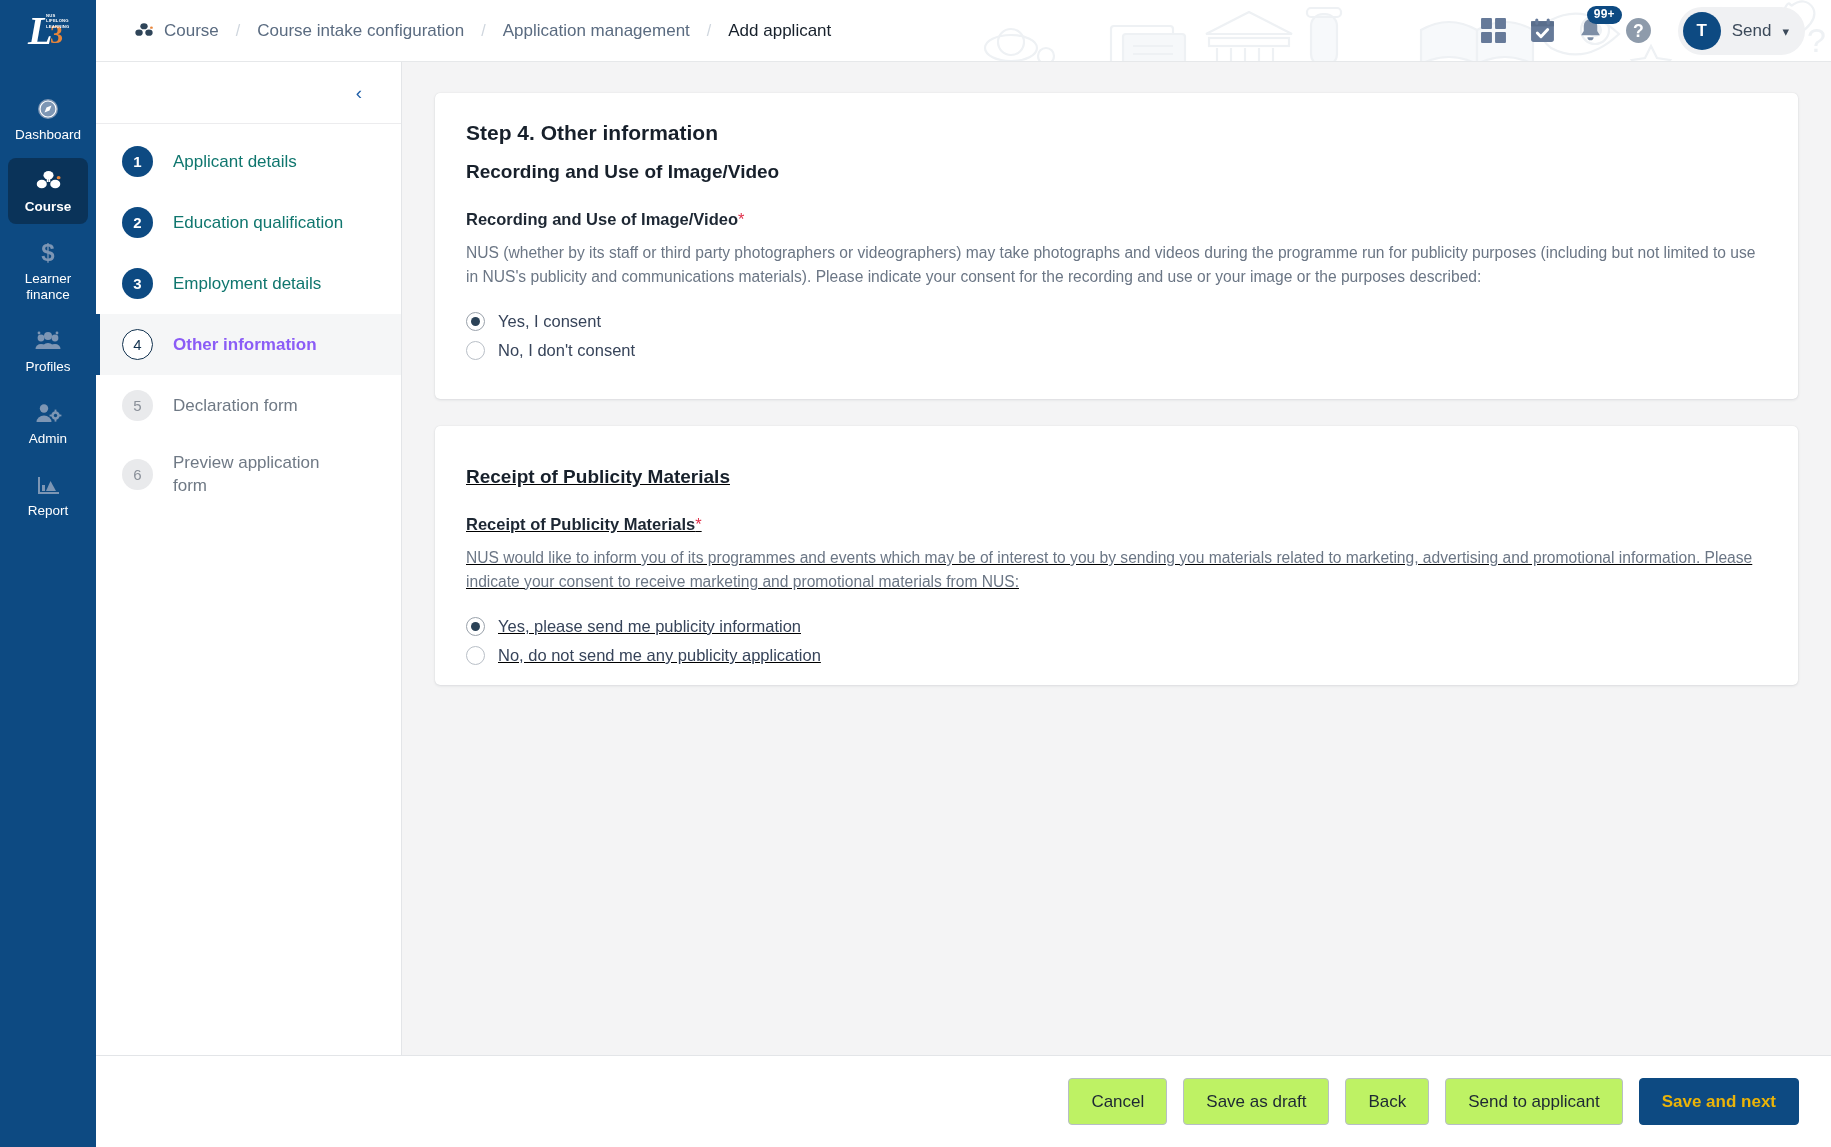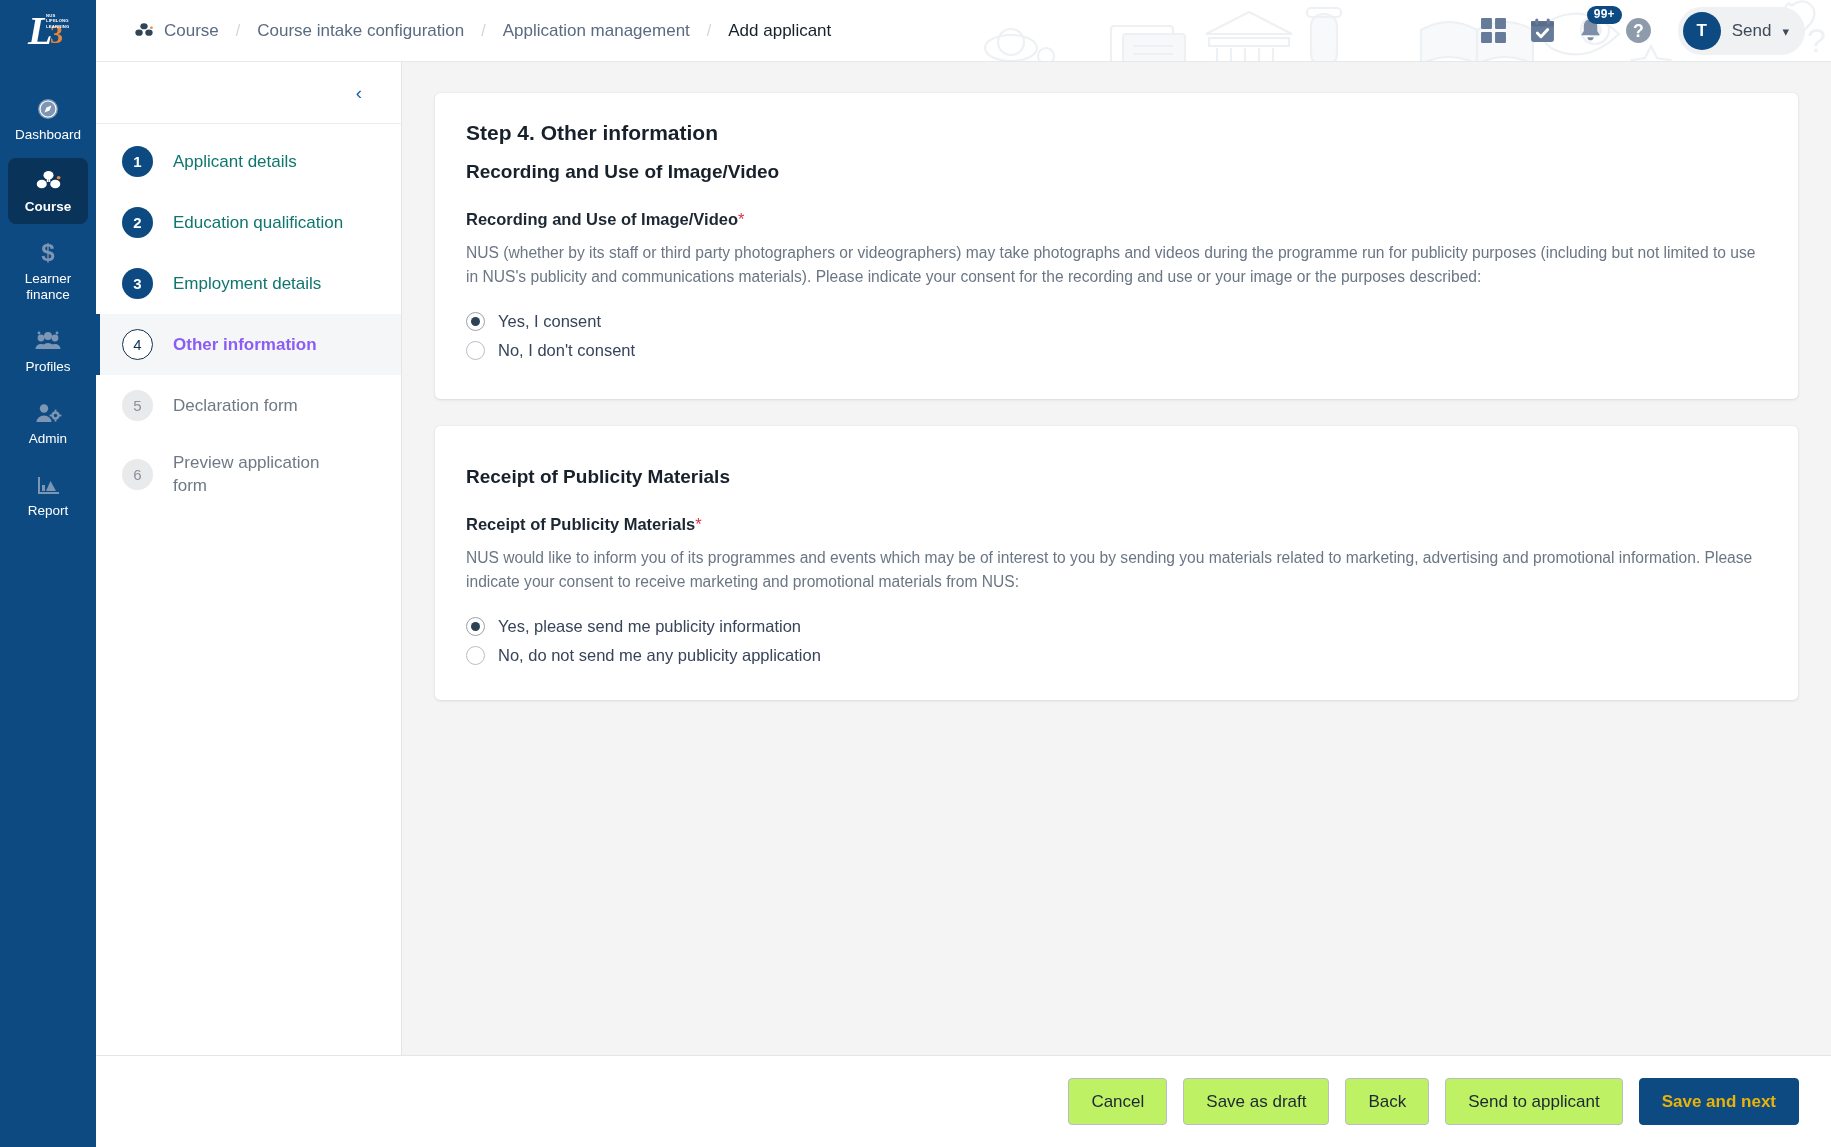--- a/index.html
+++ b/index.html
@@ -156,21 +156,21 @@
   .content { flex: 1; background: #f4f4f5; display: flex; flex-direction: column; min-width: 0; }
   .scroll { flex: 1; overflow: hidden; padding: 31px 33px 0 33px; }
 
   .card {
     background: #ffffff; border-radius: 5px;
     box-shadow: 0 1px 3px rgba(20,30,45,.10), 0 0 1px rgba(20,30,45,.12);
     padding: 28px 31px 30px 31px;
     margin-bottom: 27px;
   }
   .card.c1 { padding-bottom: 34px; }
-  .card.c2 { padding-top: 40px; padding-bottom: 30px; }
+  .card.c2 { padding-top: 40px; padding-bottom: 15px; text-decoration: underline; }
 
   .step-title {
     font-size: 21px; font-weight: 700; color: #17202b;
     margin-bottom: 16px;
   }
   .sec-title {
     font-size: 19px; font-weight: 700; color: #17202b;
     margin-bottom: 27px;
   }
   .field-label {

